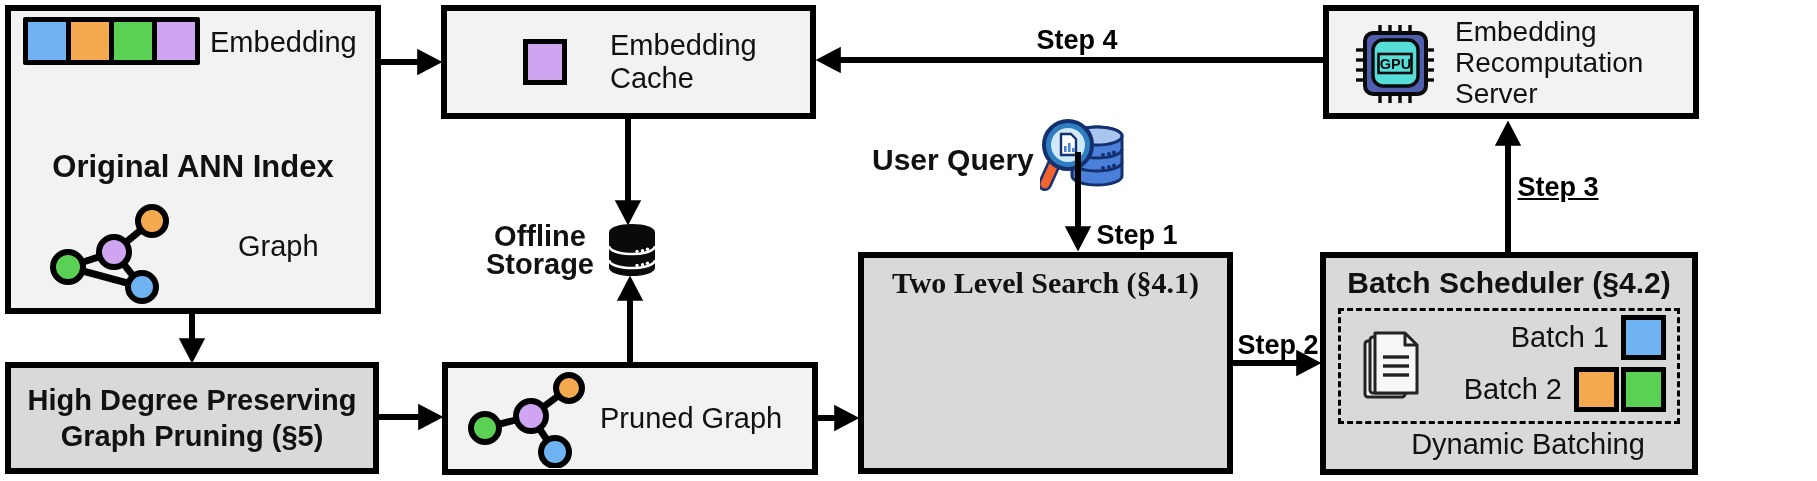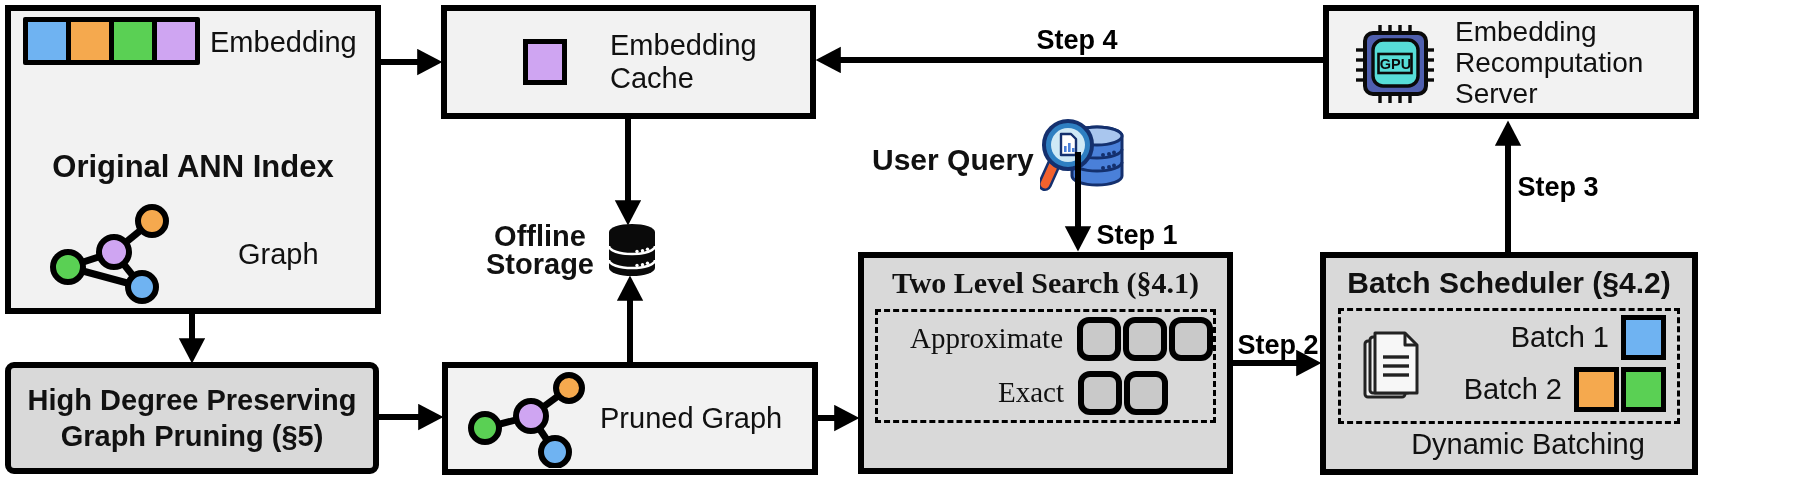--- a/index.html
+++ b/index.html
@@ -53,21 +53,21 @@
         <line x1="66" y1="57" x2="94" y2="92"></line>
         <line x1="20" y1="72" x2="94" y2="92"></line>
       </g>
       <g stroke="#000" stroke-width="6">
         <circle cx="104" cy="26" r="14" fill="#f5a94e"></circle>
         <circle cx="66" cy="57" r="15" fill="#cfa5f2"></circle>
         <circle cx="20" cy="72" r="15" fill="#5ad054"></circle>
         <circle cx="94" cy="92" r="14" fill="#6fb3f2"></circle>
       </g>
     </svg>
-    <div class="abs lbl" style="left:227px;top:228px;">Graph</div>
+    <div class="abs lbl" style="left:227px;top:220px;">Graph</div>
   </div>
 
   <div class="box" style="left:441px;top:5px;width:375px;height:114px;">
     <div class="cachesq abs" style="left:76px;top:28px;"></div>
     <div class="abs lbl pre vcenter" style="left:163px;line-height:33px;">Embedding
 Cache</div>
   </div>
 
   <div class="box" style="left:1323px;top:5px;width:376px;height:114px;">
     <svg class="abs" style="left:23px;top:11px;" width="88" height="84" viewBox="0 0 88 84">
@@ -92,21 +92,21 @@
       <rect x="13" y="11" width="61" height="61" rx="8" fill="#4f5fae" stroke="#0a0a0a" stroke-width="4"></rect>
       <rect x="21" y="18" width="45" height="46" rx="10" fill="#57ddd8" stroke="#0a0a0a" stroke-width="3.4"></rect>
       <rect x="26.5" y="32" width="33" height="19" fill="none" stroke="#0a0a0a" stroke-width="2.6"></rect>
       <text x="43.5" y="47" text-anchor="middle" font-size="14.5" font-weight="bold" fill="#0a0a0a">GPU</text>
     </svg>
     <div class="abs lbl pre vcenter" style="left:126px;font-size:28px;line-height:31px;">Embedding
 Recomputation
 Server</div>
   </div>
 
-  <div class="box dark" style="left:5px;top:362px;width:374px;height:112px;display:flex;align-items:center;justify-content:center;border-radius:9px;">
+  <div class="box dark" style="left:5px;top:362px;width:374px;height:112px;display:flex;align-items:center;justify-content:center;">
     <div class="lbl bold pre ctr" style="line-height:36px;">High Degree Preserving
 Graph Pruning (§5)</div>
   </div>
 
   <div class="box" style="left:442px;top:362px;width:376px;height:113px;">
     <svg class="abs" style="left:7px;top:2px;" width="130" height="98" viewBox="0 0 130 98">
       <g stroke="#000" stroke-width="7">
         <line x1="76" y1="46" x2="30" y2="58"></line>
         <line x1="76" y1="46" x2="114" y2="18"></line>
         <line x1="76" y1="46" x2="100" y2="82"></line>
@@ -116,37 +116,20 @@
         <circle cx="76" cy="46" r="15" fill="#cfa5f2"></circle>
         <circle cx="114" cy="18" r="13" fill="#f5a94e"></circle>
         <circle cx="100" cy="82" r="14" fill="#6fb3f2"></circle>
       </g>
     </svg>
     <div class="abs lbl vcenter" style="left:152px;">Pruned Graph</div>
   </div>
 
   <div class="box dark" style="left:858px;top:252px;width:375px;height:222px;font-family:Liberation Serif, serif;">
     <div class="abs lbl bold ctr" style="left:0;top:8px;width:100%;font-size:30px;">Two Level Search (§4.1)</div>
-    <div class="dashed" style="left:11px;top:51px;width:341px;height:114px;">
-      <div class="qrow" style="left:0;top:5px;width:100%;">
-        <div class="lbl" style="width:186px;text-align:right;">Approximate</div>
-        <div style="display:flex;margin-left:12px;">
-          <div class="qsq"></div>
-          <div class="qsq"></div>
-          <div class="qsq"></div>
-        </div>
-      </div>
-      <div class="qrow" style="left:0;top:59px;width:100%;">
-        <div class="lbl" style="width:186px;text-align:right;">Exact</div>
-        <div style="display:flex;margin-left:12px;">
-          <div class="qsq"></div>
-          <div class="qsq"></div>
-        </div>
-      </div>
-    </div>
   </div>
 
   <div class="box dark" style="left:1320px;top:252px;width:378px;height:223px;">
     <div class="abs lbl bold ctr" style="left:0;top:8px;width:100%;font-size:30px;">Batch Scheduler (§4.2)</div>
     <div class="dashed" style="left:12px;top:50px;width:342px;height:116px;">
       <svg class="abs" style="left:20px;top:18px;" width="62" height="76" viewBox="0 0 62 76">
         <rect x="4" y="12" width="40" height="56" rx="3" fill="#f2f2f2" stroke="#222" stroke-width="3"></rect>
         <rect x="9" y="8" width="40" height="56" rx="3" fill="#f2f2f2" stroke="#222" stroke-width="3"></rect>
         <path d="M14,4 h30 l12,12 v48 h-42 z" fill="#f7f7f7" stroke="#222" stroke-width="3" stroke-linejoin="round"></path>
         <path d="M44,4 v12 h12" fill="none" stroke="#222" stroke-width="3" stroke-linejoin="round"></path>
@@ -205,21 +188,21 @@
     <g fill="#4a80d9">
       <rect x="24" y="28" width="2.6" height="6"></rect>
       <rect x="28" y="25" width="2.6" height="9"></rect>
       <rect x="32" y="30" width="2.6" height="4"></rect>
     </g>
   </svg>
 
   <div class="abs step" style="left:1027px;top:25px;width:100px;">Step 4</div>
   <div class="abs step" style="left:1094px;top:196px;width:86px;margin-top:24px;">Step 1</div>
   <div class="abs step" style="left:1235px;top:330px;width:86px;">Step 2</div>
-  <div class="abs step" style="left:1515px;top:172px;width:86px;">Step 3</div>
+  <div class="abs step" style="left:1515px;top:172px;width:86px;text-decoration:underline;">Step 3</div>
 
   <svg class="arrowlayer" width="1817" height="481" viewBox="0 0 1817 481">
     <defs>
       <marker id="ah" markerWidth="4.6" markerHeight="4.6" refX="0.3" refY="2.2" orient="auto" markerUnits="strokeWidth">
         <path d="M0,0 L4.2,2.2 L0,4.4 z" fill="#000"></path>
       </marker>
     </defs>
     <line x1="381" y1="62" x2="419" y2="62" marker-end="url(#ah)"></line>
     <line x1="1323" y1="60" x2="839" y2="60" marker-end="url(#ah)"></line>
     <line x1="628" y1="118" x2="628" y2="202" marker-end="url(#ah)"></line>

